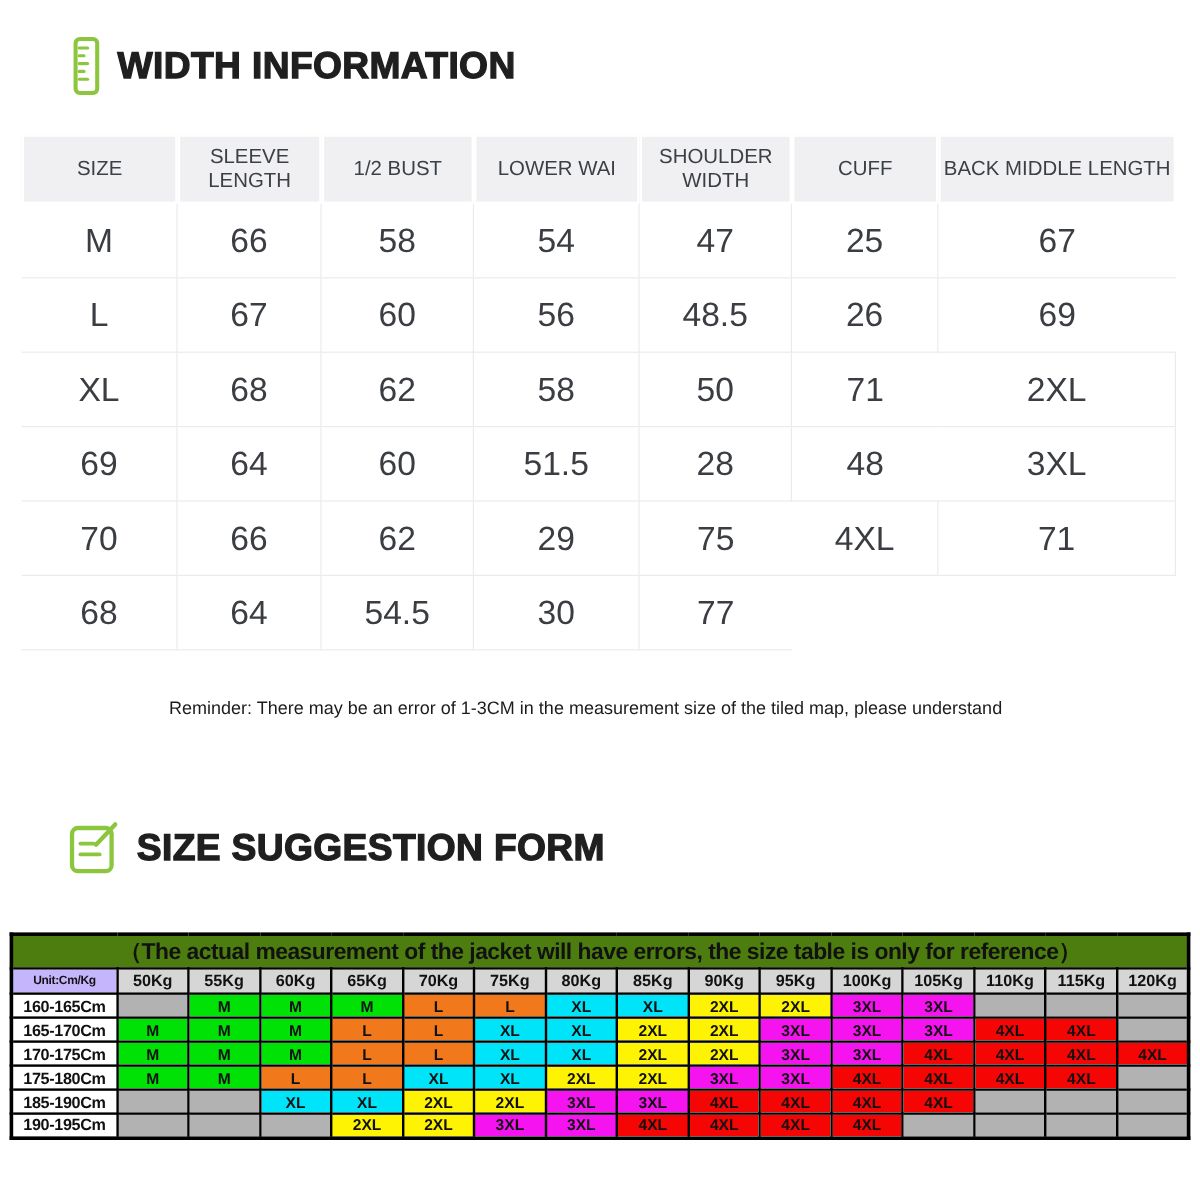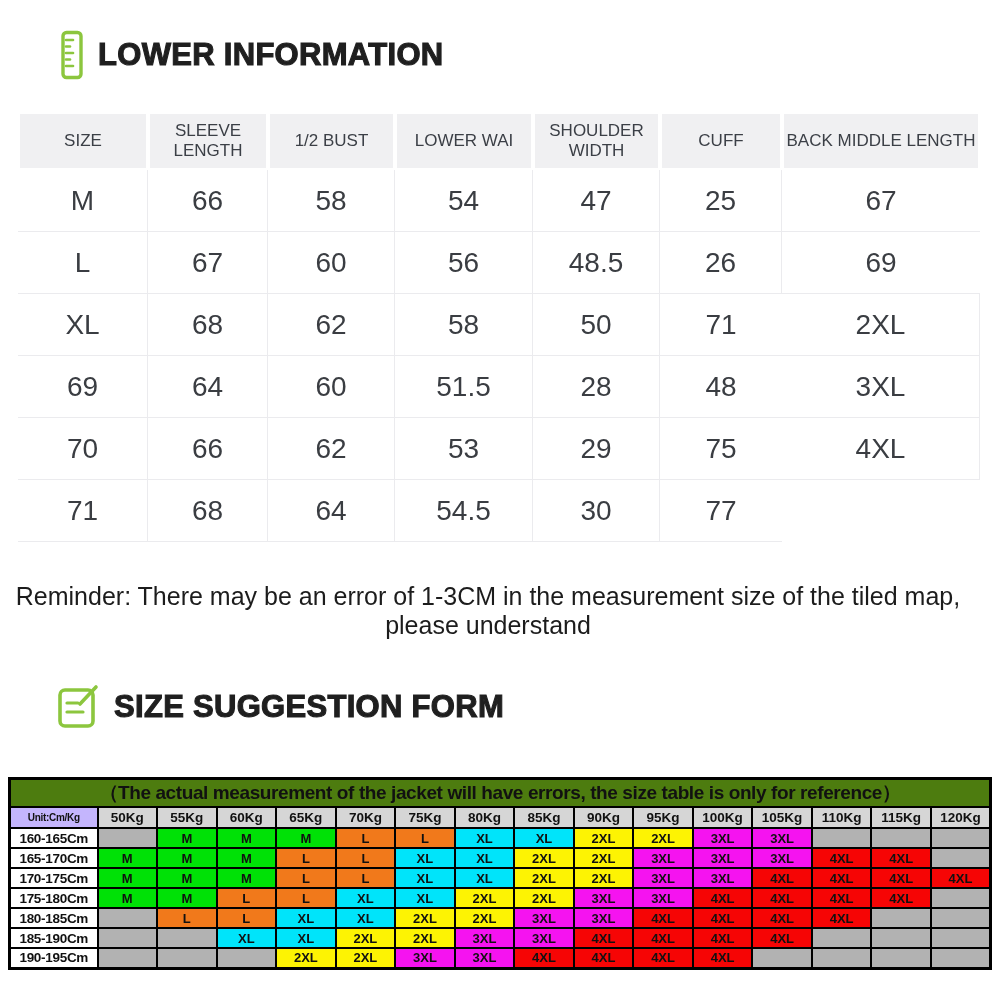--- a/index.html
+++ b/index.html
@@ -32,21 +32,21 @@
   .sz-c {
     height:62px; display:flex; align-items:center; justify-content:center;
     font-size:28px; color:#3a3d42;
     border-right:1px solid #ebebee; border-bottom:1px solid #ebebee;
   }
   .sz-c.last-col { border-right:none; }
 
   
   .reminder {
     position:absolute; left:0; top:582px; width:976px; text-align:center;
-    font-size:25px; color:#1c1c1c;
+    font-size:15px; color:#1c1c1c;
   }
 
   
   .sg-wrap { position:absolute; left:8px; top:777px; width:984px; }
   table.sg { width:100%; border-collapse:collapse; table-layout:fixed; border:3px solid #000; }
   table.sg td {
     border:2px solid #000; text-align:center; vertical-align:middle;
     font-weight:bold; color:#111; overflow:hidden; white-space:nowrap;
   }
   td.sg-title {
@@ -66,21 +66,21 @@
     <svg class="sec-icon" width="24" height="50" viewBox="0 0 24 50">
       <rect x="3" y="2.5" width="18" height="45" rx="3.5" fill="none" stroke="#8cc63e" stroke-width="3.4"></rect>
       <g stroke="#8cc63e" stroke-width="2.6" stroke-linecap="round">
         <line x1="6" y1="10" x2="13" y2="10"></line>
         <line x1="6" y1="16.5" x2="10" y2="16.5"></line>
         <line x1="6" y1="23" x2="13" y2="23"></line>
         <line x1="6" y1="29.5" x2="10" y2="29.5"></line>
         <line x1="6" y1="36" x2="13" y2="36"></line>
       </g>
     </svg>
-    <div class="sec-title">LOWER INFORMATION</div>
+    <div class="sec-title">WIDTH INFORMATION</div>
   </div>
 
   <div class="sz-grid">
       <div class="sz-h">SIZE</div>
       <div class="sz-h">SLEEVE LENGTH</div>
       <div class="sz-h">1/2 BUST</div>
       <div class="sz-h">LOWER WAI</div>
       <div class="sz-h">SHOULDER WIDTH</div>
       <div class="sz-h">CUFF</div>
       <div class="sz-h">BACK MIDDLE LENGTH</div>
@@ -108,21 +108,20 @@
       <div class="sz-c">69</div>
       <div class="sz-c">64</div>
       <div class="sz-c">60</div>
       <div class="sz-c">51.5</div>
       <div class="sz-c">28</div>
       <div class="sz-c last-col">48</div>
       <div class="sz-c">3XL</div>
       <div class="sz-c">70</div>
       <div class="sz-c">66</div>
       <div class="sz-c">62</div>
-      <div class="sz-c">53</div>
       <div class="sz-c">29</div>
       <div class="sz-c last-col">75</div>
       <div class="sz-c">4XL</div>
       <div class="sz-c">71</div>
       <div class="sz-c">68</div>
       <div class="sz-c">64</div>
       <div class="sz-c">54.5</div>
       <div class="sz-c">30</div>
       <div class="sz-c last-col">77</div>
     </div>
@@ -247,38 +246,20 @@
             <td class="sg-cell" style="background: rgb(253, 243, 3);">2XL</td>
             <td class="sg-cell" style="background: rgb(245, 19, 240);">3XL</td>
             <td class="sg-cell" style="background: rgb(245, 19, 240);">3XL</td>
             <td class="sg-cell" style="background: rgb(246, 5, 5);">4XL</td>
             <td class="sg-cell" style="background: rgb(246, 5, 5);">4XL</td>
             <td class="sg-cell" style="background: rgb(246, 5, 5);">4XL</td>
             <td class="sg-cell" style="background: rgb(246, 5, 5);">4XL</td>
             <td class="sg-cell" style="background: rgb(178, 178, 178);"></td>
           </tr>
           <tr>
-            <td class="sg-label">180-185Cm</td>
-            <td class="sg-cell" style="background: rgb(178, 178, 178);"></td>
-            <td class="sg-cell" style="background: rgb(241, 121, 27);">L</td>
-            <td class="sg-cell" style="background: rgb(241, 121, 27);">L</td>
-            <td class="sg-cell" style="background: rgb(0, 228, 250);">XL</td>
-            <td class="sg-cell" style="background: rgb(0, 228, 250);">XL</td>
-            <td class="sg-cell" style="background: rgb(253, 243, 3);">2XL</td>
-            <td class="sg-cell" style="background: rgb(253, 243, 3);">2XL</td>
-            <td class="sg-cell" style="background: rgb(245, 19, 240);">3XL</td>
-            <td class="sg-cell" style="background: rgb(245, 19, 240);">3XL</td>
-            <td class="sg-cell" style="background: rgb(246, 5, 5);">4XL</td>
-            <td class="sg-cell" style="background: rgb(246, 5, 5);">4XL</td>
-            <td class="sg-cell" style="background: rgb(246, 5, 5);">4XL</td>
-            <td class="sg-cell" style="background: rgb(246, 5, 5);">4XL</td>
-            <td class="sg-cell" style="background: rgb(178, 178, 178);"></td>
-            <td class="sg-cell" style="background: rgb(178, 178, 178);"></td>
-          </tr>
-          <tr>
             <td class="sg-label">185-190Cm</td>
             <td class="sg-cell" style="background: rgb(178, 178, 178);"></td>
             <td class="sg-cell" style="background: rgb(178, 178, 178);"></td>
             <td class="sg-cell" style="background: rgb(0, 228, 250);">XL</td>
             <td class="sg-cell" style="background: rgb(0, 228, 250);">XL</td>
             <td class="sg-cell" style="background: rgb(253, 243, 3);">2XL</td>
             <td class="sg-cell" style="background: rgb(253, 243, 3);">2XL</td>
             <td class="sg-cell" style="background: rgb(245, 19, 240);">3XL</td>
             <td class="sg-cell" style="background: rgb(245, 19, 240);">3XL</td>
             <td class="sg-cell" style="background: rgb(246, 5, 5);">4XL</td>

